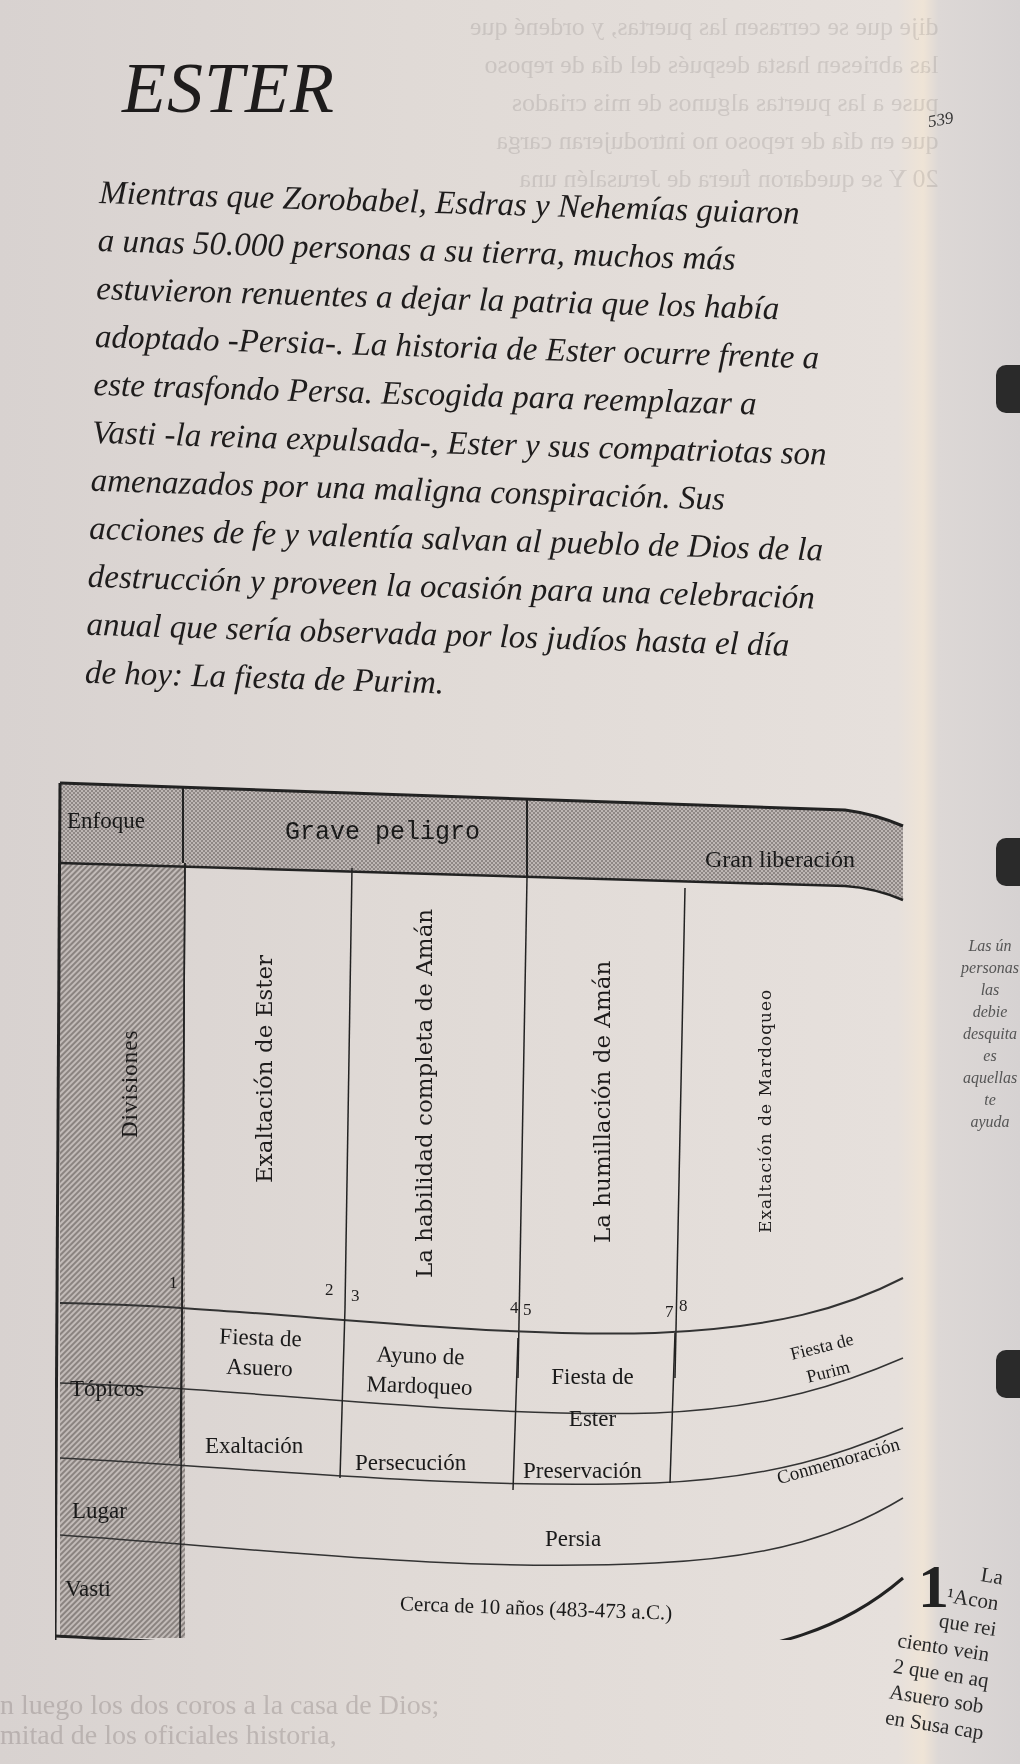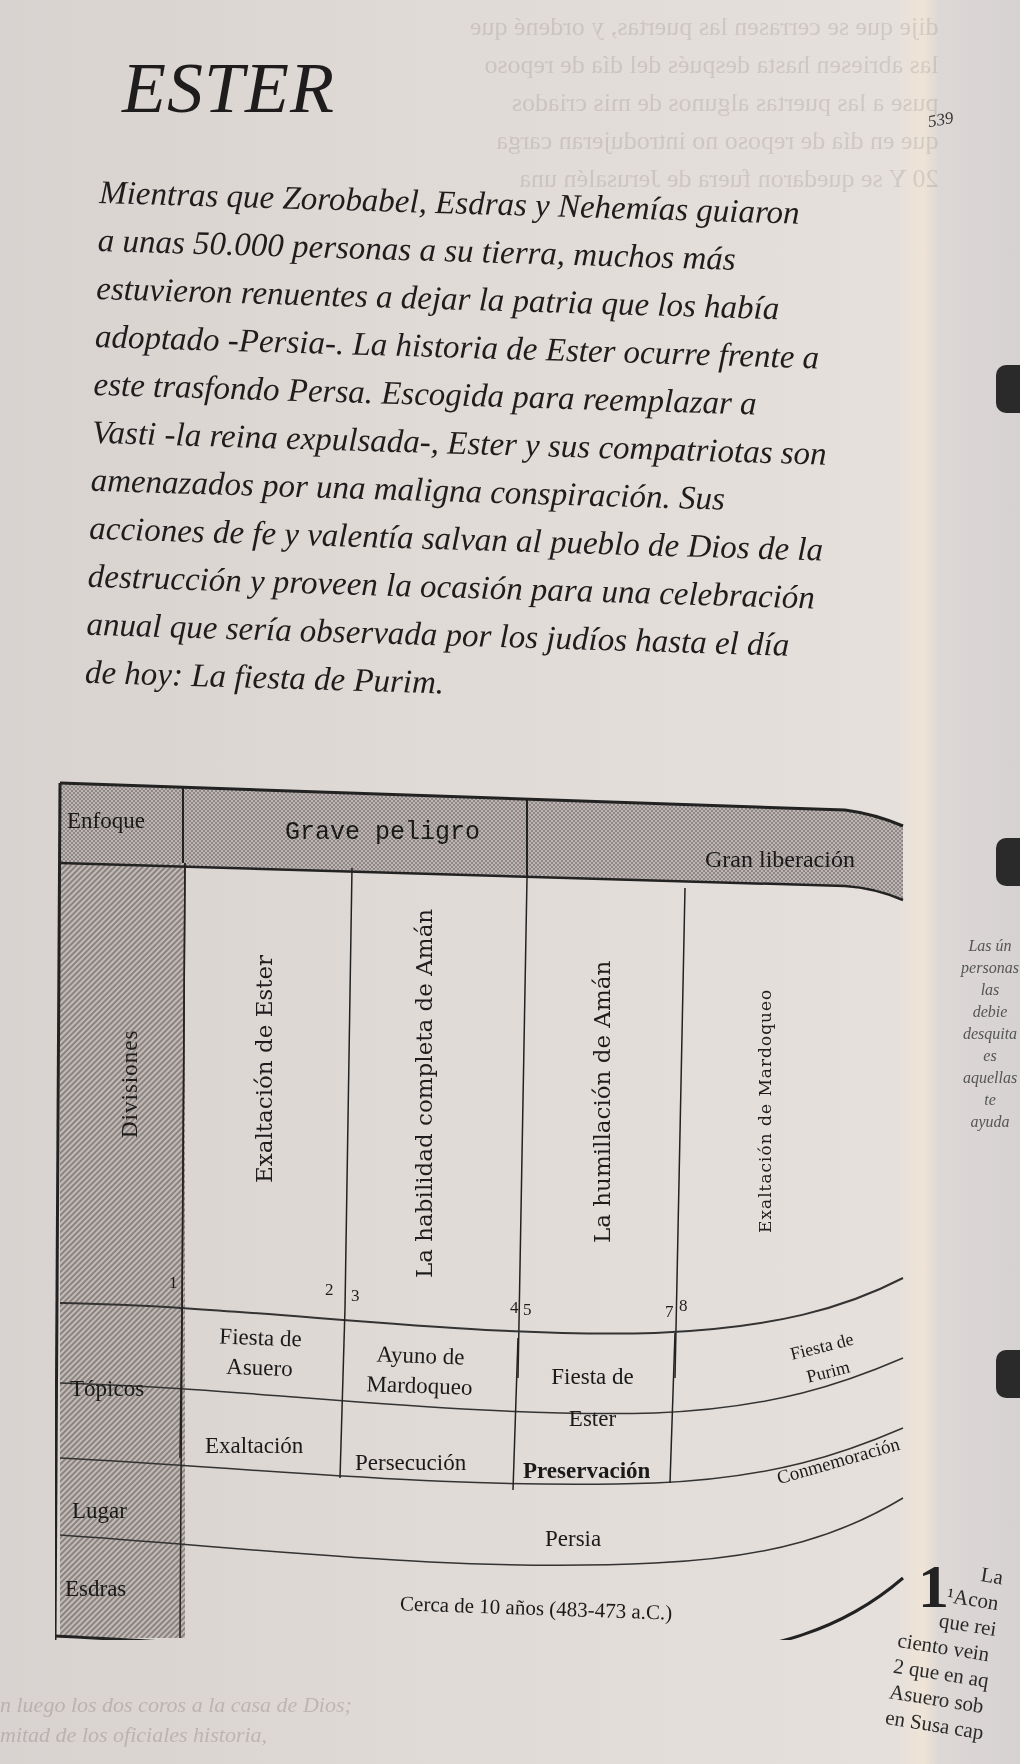--- a/index.html
+++ b/index.html
@@ -32,21 +32,21 @@
 </head>
 <body>
 
 <div class="bleed" style="left:470px;top:8px;">
   <div>dije que se cerrasen las puertas, y ordené que</div>
   <div>las abriesen hasta después del día de reposo</div>
   <div>puse a las puertas algunos de mis criados</div>
   <div>que en día de reposo no introdujeran carga</div>
   <div>20 Y se quedaron fuera de Jerusalén una</div>
 </div>
-<div style="position:absolute;left:0;top:1690px;font-size:22px;line-height:30px;color:rgba(90,80,80,0.25);white-space:nowrap;font-style:italic;">
+<div style="position:absolute;left:0;top:1690px;font-size:28px;line-height:30px;color:rgba(90,80,80,0.25);white-space:nowrap;">
   <div>n luego los dos coros a la casa de Dios;</div>
   <div>mitad de los oficiales historia,</div>
 </div>
 
 <div class="page-number">539</div>
 
 <h1 class="book-title">ESTER</h1>
 
 <p class="intro">
   <span>Mientras que Zorobabel, Esdras y Nehemías guiaron</span>
@@ -129,27 +129,27 @@
 
   <div class="lbl" style="left:15px;top:598px;">Tópicos</div>
 
   <div class="lbl center" style="left:140px;top:545px;width:130px;white-space:normal;line-height:30px;transform:rotate(2deg);">Fiesta de Asuero</div>
   <div class="lbl center" style="left:300px;top:563px;width:130px;white-space:normal;line-height:30px;transform:rotate(2deg);">Ayuno de Mardoqueo</div>
   <div class="lbl center" style="left:480px;top:578px;width:115px;white-space:normal;line-height:42px;">Fiesta de Ester</div>
   <div class="lbl center" style="left:735px;top:555px;width:70px;white-space:normal;line-height:26px;font-size:18px;transform:rotate(-14deg);">Fiesta de Purim</div>
 
   <div class="lbl" style="left:150px;top:655px;">Exaltación</div>
   <div class="lbl" style="left:300px;top:672px;">Persecución</div>
-  <div class="lbl" style="left:468px;top:680px;font-weight:bold;">Preservación</div>
+  <div class="lbl" style="left:468px;top:680px;">Preservación</div>
   <div class="lbl" style="left:720px;top:672px;font-size:19px;transform:rotate(-16deg);">Conmemoración</div>
 
   <div class="lbl" style="left:17px;top:720px;">Lugar</div>
   <div class="lbl" style="left:490px;top:748px;">Persia</div>
 
-  <div class="lbl" style="left:10px;top:798px;">Esdras</div>
+  <div class="lbl" style="left:10px;top:798px;">Vasti</div>
   <div class="lbl" style="left:345px;top:818px;font-size:21px;transform:rotate(2deg);">Cerca de 10 años (483-473 a.C.)</div>
 </div>
 
 <div class="logo-icon" style="top:365px;"></div>
 <div class="logo-icon" style="top:838px;"></div>
 <div class="logo-icon" style="top:1350px;"></div>
 
 <div class="margin-note">
   <span>Las ún</span>
   <span>personas</span>

